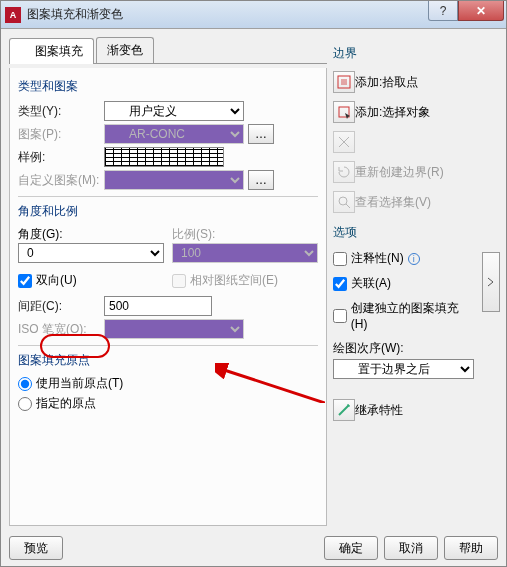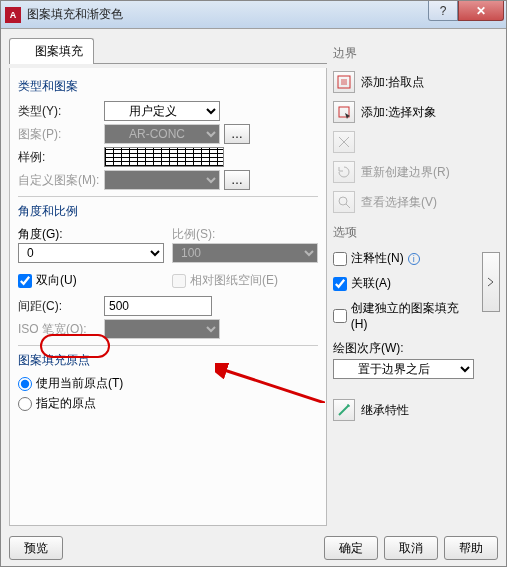--- a/index.html
+++ b/index.html
@@ -17,37 +17,37 @@
 .rightpane{flex:1;display:flex;flex-direction:column;gap:2px;padding-top:2px;}
 .tabs{display:flex;border-bottom:1px solid #999;margin-bottom:4px;}
 .tab{padding:4px 10px;border:1px solid #999;border-bottom:none;background:#f0f0f0;margin-right:2px;border-radius:3px 3px 0 0;cursor:pointer;}
 .tab.active{background:#fff;position:relative;top:1px;padding-left:25px;}
 .panel{background:#fcfcfc;border:1px solid #bbb;border-top:none;flex:1;padding:6px 8px;overflow:auto;}
 .group-title{color:#06357a;margin:4px 0 6px 0;}
 .row{display:flex;align-items:center;margin:3px 0;gap:4px;}
 .lbl{width:82px;color:#222;}
 .lbl.dis{color:#9a9a9a;}
 select,input[type=text]{height:20px;border:1px solid #888;background:#fff;padding:0 4px;font-size:12px;}
-select:disabled,input:disabled{background:#404040;color:#9a9a9a;border-color:#bbb;}
-.wsel{width:116px;padding-left:20px;}
+select:disabled,input:disabled{background:#4c1d95;color:#9a9a9a;border-color:#bbb;}
+.wsel{width:140px;padding-left:20px;}
 .dots{width:26px;height:20px;border:1px solid #888;background:linear-gradient(#fff,#e4e4e4);display:flex;align-items:center;justify-content:center;}
 .swatch{width:120px;height:20px;border:1px solid #888;background-image:repeating-linear-gradient(0deg,#000 0 1px,transparent 1px 4px),repeating-linear-gradient(90deg,#000 0 1px,transparent 1px 8px);background-color:#fff;}
 .divider{height:1px;background:#ccc;margin:6px 0;}
 .cols{display:flex;gap:8px;}
 .col{flex:1;}
 .chk{display:flex;align-items:center;gap:4px;margin:3px 0;}
 input[type=checkbox],input[type=radio]{width:14px;height:14px;}
 .originbox{border:1px solid #ccc;margin:4px 0 0 20px;padding:6px 8px;background:#fafafa;}
 .smbtn{width:22px;height:20px;border:1px solid #aaa;background:linear-gradient(#fbfbfb,#e6e6e6);display:inline-flex;align-items:center;justify-content:center;margin-right:6px;}
 .previewimg{width:52px;height:52px;position:absolute;right:14px;bottom:10px;background:#a33;border:1px solid #600;}
 .previewimg::before{content:"";position:absolute;inset:6px;background-image:linear-gradient(#fff 0 0),linear-gradient(#fff 0 0),linear-gradient(#fff 0 0),linear-gradient(#fff 0 0),linear-gradient(#fff 0 0);background-size:100% 1px,100% 1px,100% 1px,1px 100%,1px 100%;background-position:0 25%,0 50%,0 75%,33% 0,66% 0;background-repeat:no-repeat;}
 .previewimg::after{content:"+";position:absolute;right:-4px;bottom:-4px;background:#d22;color:#fff;width:14px;height:14px;border-radius:7px;font-size:11px;line-height:14px;text-align:center;}
 .rlabel{color:#222;margin:2px 0 4px 0;}
-.rlabel.group{color:#737373;margin-top:6px;}
-.ritem{display:flex;align-items:center;gap:6px;margin:3px 0;}
+.rlabel.group{color:#0c4a6e;margin-top:6px;}
+.ritem{display:flex;align-items:center;margin:3px 0;}
 .ricon{width:22px;height:22px;border:1px solid #aaa;background:linear-gradient(#fcfcfc,#e8e8e8);display:flex;align-items:center;justify-content:center;font-size:11px;}
 .ricon svg{width:14px;height:14px;}
 .ritem .txt{flex:1;}
 .ritem .txt.dis{color:#9a9a9a;}
 .info{width:12px;height:12px;border-radius:6px;border:1px solid #3a7dd0;color:#3a7dd0;font-size:9px;line-height:10px;text-align:center;display:inline-block;}
 .wide-sel{width:100%;padding-left:20px;}
 .footer{display:flex;padding:6px 8px;gap:6px;justify-content:flex-start;align-items:center;}
 .btn{height:24px;padding:0 14px;border:1px solid #888;background:linear-gradient(#fdfdfd,#e4e4e4);border-radius:3px;cursor:pointer;}
 .footer .spacer{flex:1;}
 .arrow{position:absolute;left:205px;top:295px;pointer-events:none;}
@@ -64,20 +64,21 @@
     <div class="winbtns">
       <div class="winbtn help">?</div>
       <div class="winbtn close">✕</div>
     </div>
   </div>
 
   <div class="content">
     <div class="leftpane">
       <div class="tabs">
         <div class="tab active">图案填充</div>
+        <div class="tab">渐变色</div>
       </div>
       <div class="panel" style="position:relative;">
         <div class="group-title">类型和图案</div>
         <div class="row">
           <div class="lbl">类型(Y):</div>
           <select class="wsel"><option>用户定义</option></select>
         </div>
         <div class="row">
           <div class="lbl dis">图案(P):</div>
           <select class="wsel" disabled=""><option>AR-CONC</option></select>

